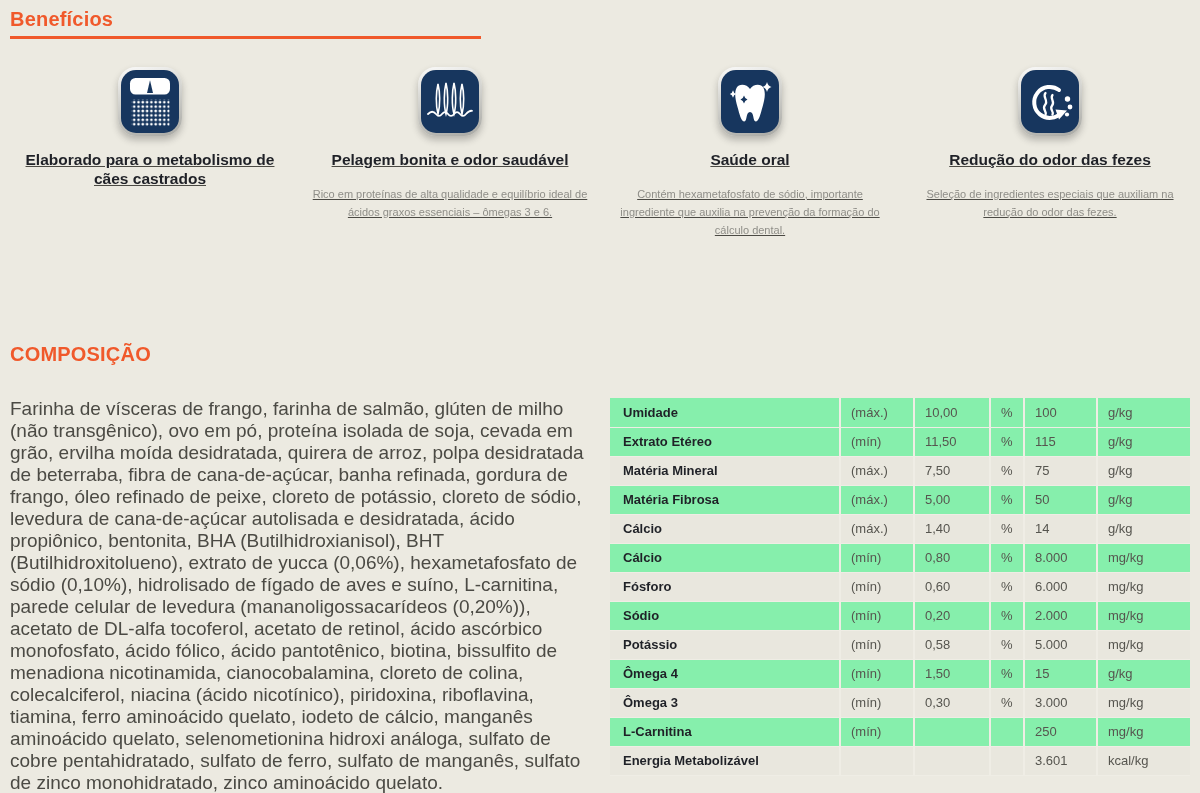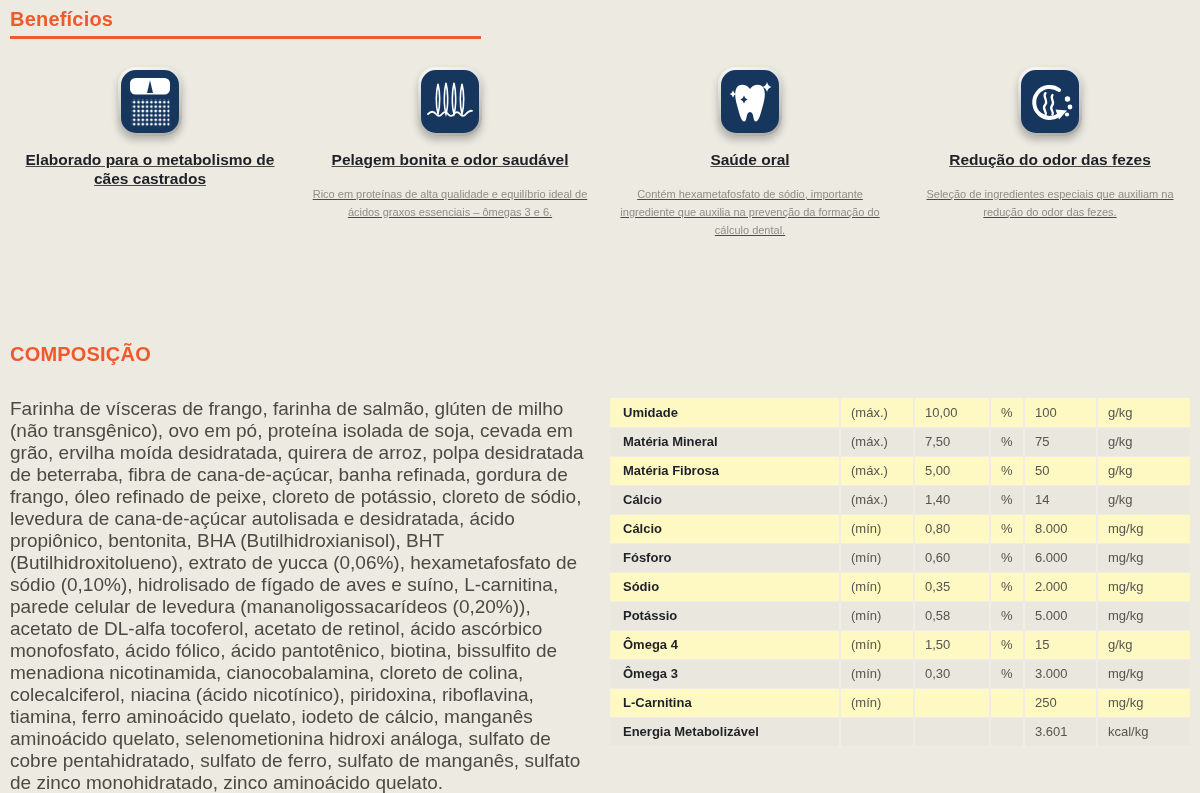--- a/index.html
+++ b/index.html
@@ -103,21 +103,21 @@
     border-bottom:1px solid var(--sep);
     white-space:nowrap;
     overflow:hidden;
   }
   table.nutrition td:first-child{
     padding-left:13px;
     font-weight:700;
     color:var(--title-ink);
   }
   table.nutrition td:last-child{border-right:none;margin-left:19px;}
-  table.nutrition tr{background:#fef9c3;}
+  table.nutrition tr{background:#86efac;}
   table.nutrition tr.alt{background:var(--row-alt);}
 
   svg .w-fill{fill:#fff;}
   svg .w-line{stroke:#fff;fill:none;stroke-linecap:round;}
 </style>
 </head>
 <body>
 
 <div class="page">
 
@@ -213,20 +213,28 @@
         </colgroup>
         <tbody>
             <tr>
               <td>Umidade</td>
               <td>(máx.)</td>
               <td>10,00</td>
               <td>%</td>
               <td>100</td>
               <td>g/kg</td>
             </tr>
+            <tr>
+              <td>Extrato Etéreo</td>
+              <td>(mín)</td>
+              <td>11,50</td>
+              <td>%</td>
+              <td>115</td>
+              <td>g/kg</td>
+            </tr>
             <tr class="alt">
               <td>Matéria Mineral</td>
               <td>(máx.)</td>
               <td>7,50</td>
               <td>%</td>
               <td>75</td>
               <td>g/kg</td>
             </tr>
             <tr>
               <td>Matéria Fibrosa</td>
@@ -256,21 +264,21 @@
               <td>Fósforo</td>
               <td>(mín)</td>
               <td>0,60</td>
               <td>%</td>
               <td>6.000</td>
               <td>mg/kg</td>
             </tr>
             <tr>
               <td>Sódio</td>
               <td>(mín)</td>
-              <td>0,35</td>
+              <td>0,20</td>
               <td>%</td>
               <td>2.000</td>
               <td>mg/kg</td>
             </tr>
             <tr class="alt">
               <td>Potássio</td>
               <td>(mín)</td>
               <td>0,58</td>
               <td>%</td>
               <td>5.000</td>

